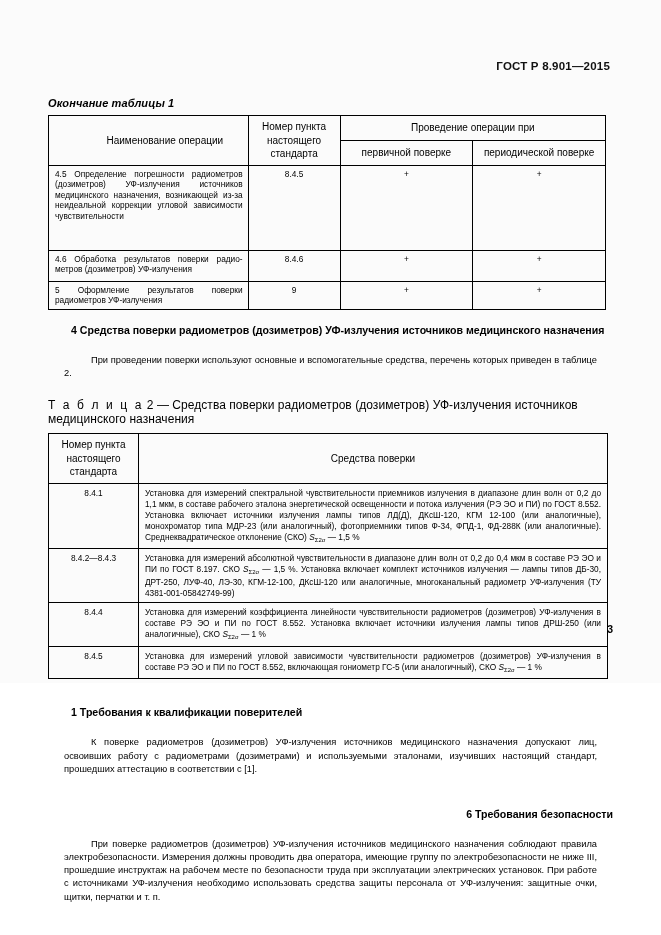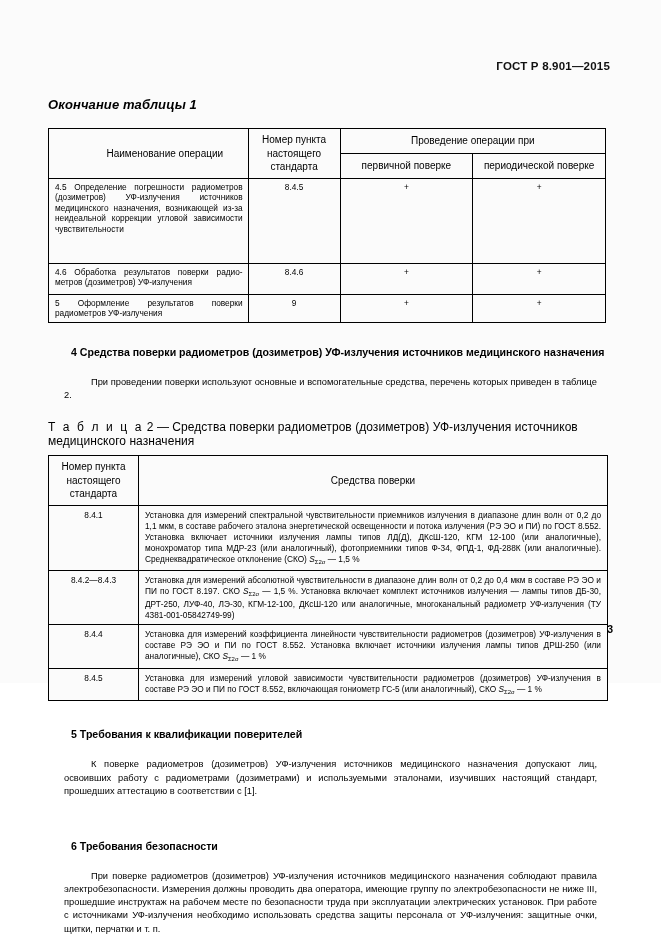--- a/index.html
+++ b/index.html
@@ -33,25 +33,25 @@
     font-size: 11.5px;
     font-weight: bold;
     letter-spacing: 0.2px;
     padding-top: 60px;
     padding-right: 3px;
     color: #111;
   }
 
   
   .table-cont-caption {
-    font-size: 13px;
+    font-size: 11px;
     font-style: italic;
     font-weight: bold;
     margin-top: 25px;
-    margin-bottom: 16px;
+    margin-bottom: 6px;
     letter-spacing: 0.1px;
   }
   .table-caption {
     font-size: 12px;
     margin-top: 18px;
     margin-bottom: 7px;
     letter-spacing: 0.05px;
   }
   .table-caption .sp { letter-spacing: 2.1px; }
 
@@ -105,23 +105,23 @@
   .pad-bottom-2 { padding-bottom: 6px; }
 
   
   h2.sec {
     font-size: 10.6px;
     font-weight: bold;
     line-height: 1.32;
     margin: 0;
     padding: 0;
   }
-  .sec-wrap-4 { margin-top: 23px; padding-left: 23px; }
+  .sec-wrap-4 { margin-top: 14px; padding-left: 23px; }
   .sec-wrap-5 { margin-top: 27px; padding-left: 23px; }
-  .sec-wrap-6 { margin-top: 42px; padding-left: 23px; }
+  .sec-wrap-6 { margin-top: 32px; padding-left: 23px; text-align: right; }
 
   p.body {
     font-size: 9.3px;
     line-height: 1.42;
     margin: 16px;
     text-align: justify;
     text-indent: 27px;
   }
   .p-after-sec { margin-top: 12px; }
   .p-after-sec5 { margin-top: 11px; }
@@ -225,21 +225,21 @@
       <tr>
         <td class="cell-num">8.4.5</td>
         <td class="cell-sredstva">
           <span>Установка для измерений угловой зависимости чувствительности радиометров (дози­метров) УФ-излучения в составе РЭ ЭО и ПИ по ГОСТ 8.552, включающая гониометр ГС-5 (или аналогичный), СКО </span><span class="ital">S</span><sub class="smallsub">Σ2σ</sub><span> — 1 %</span>
         </td>
       </tr>
     </tbody>
       </table>
 
     <div class="sec-wrap-5">
-      <h2 class="sec">5 Требования к квалификации поверителей</h2>
+      <h2 class="sec">1 Требования к квалификации поверителей</h2>
     </div>
     <p class="body p-after-sec5">К поверке радиометров (дозиметров) УФ-излучения источников медицинского назначения допу­скают лиц, освоивших работу с радиометрами (дозиметрами) и используемыми эталонами, изучивших настоящий стандарт, прошедших аттестацию в соответствии с [1].</p>
 
     <div class="sec-wrap-6">
       <h2 class="sec">6 Требования безопасности</h2>
     </div>
     <p class="body p-after-sec6">При поверке радиометров (дозиметров) УФ-излучения источников медицинского назначения со­блюдают правила электробезопасности. Измерения должны проводить два оператора, имеющие груп­пу по электробезопасности не ниже III, прошедшие инструктаж на рабочем месте по безопасности труда при эксплуатации электрических установок. При работе с источниками УФ-излучения необходимо ис­пользовать средства защиты персонала от УФ-излучения: защитные очки, щитки, перчатки и т. п.</p>
 
   </div>
 

